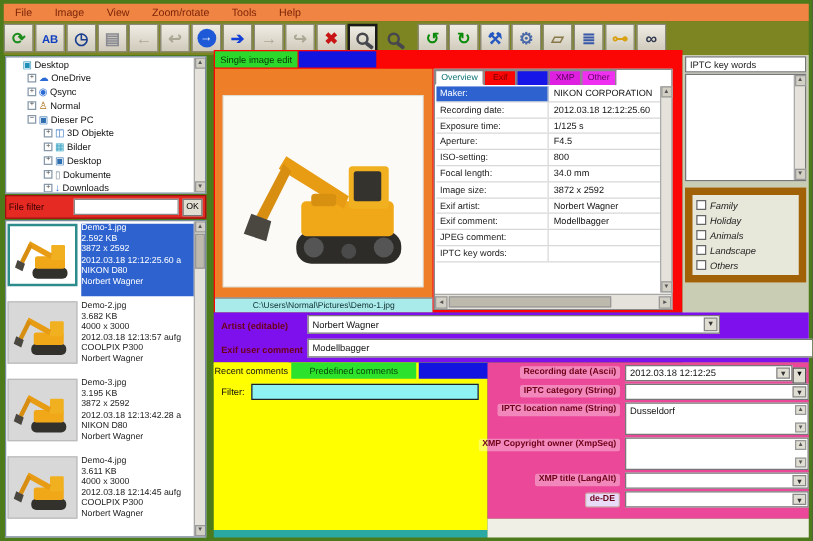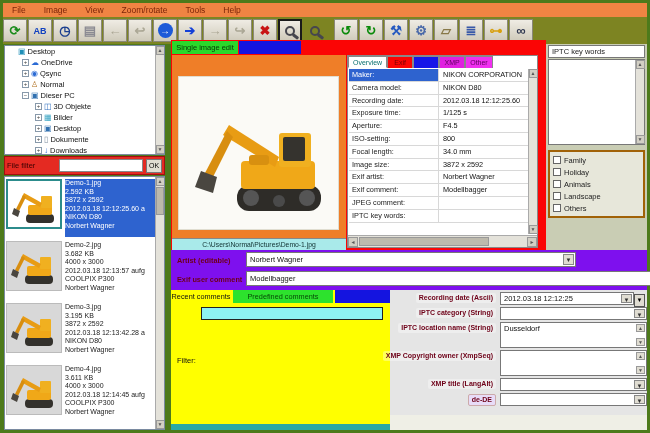--- a/index.html
+++ b/index.html
@@ -80,46 +80,46 @@
         display:flex;justify-content:space-between;align-items:center;}
   .harrow{font-size:5px;color:#555;width:10px;height:10px;background:#d2cfc4;border:1px solid #999;
         text-align:center;line-height:8px;cursor:pointer;}
   #ohthumb{position:absolute;left:11px;top:1px;height:9px;width:130px;background:#bdb9ac;border:1px solid #999;}
 
   
   #rightcol{left:546px;top:44px;width:101px;height:246px;background:#c9cdb4;}
   #kwheader{position:absolute;left:2px;top:1px;width:97px;height:13px;background:#fff;border:1px solid #777;
         font-size:7.5px;line-height:11px;padding-left:3px;color:#222;}
   #kwlist{position:absolute;left:2px;top:15px;width:97px;height:86px;background:#fff;border:1px solid #777;}
-  #kwchecks{position:absolute;left:2px;top:106px;width:97px;padding:2px 0 2px 3px;background:#e7e7da;border:2px solid #a16207;}
+  #kwchecks{position:absolute;left:2px;top:106px;width:97px;padding:2px 0 2px 3px;background:#e7e7da;border:6px solid #a16207;font-style:italic;}
   .kwrow{display:flex;align-items:center;height:12px;cursor:pointer;}
   .kwbox{width:8px;height:8px;background:#fff;border:1px solid #666;margin-right:3px;flex:0 0 auto;}
   .kwlabel{font-size:7.5px;color:#222;}
 
   
   #artiststrip{left:171px;top:250px;width:476px;height:40px;background:#7e10ee;}
   .pl{font-size:7.3px;color:#6e0018;font-weight:bold;}
   .wfield{background:#fff;border:1px solid #777;font-size:7.5px;line-height:13px;padding:0 3px;color:#111;}
   .chev{position:absolute;right:1px;top:1px;width:11px;bottom:1px;background:#e0ddd2;border:1px solid #888;
         font-size:6px;text-align:center;color:#333;line-height:11px;cursor:pointer;}
 
   
   #commentspanel{left:171px;top:290px;width:219px;height:134px;background:#ffff00;}
   .ctab{position:absolute;top:0;height:13px;font-size:7.3px;display:flex;align-items:center;
         justify-content:center;cursor:pointer;}
-  #cfilterlabel{position:absolute;left:6px;top:19px;font-size:7.5px;color:#111;margin-top:47px;}
+  #cfilterlabel{position:absolute;left:6px;top:19px;font-size:7.5px;color:#111;}
   #cfilter{position:absolute;left:30px;top:17px;width:182px;height:13px;background:#8ef2f2;
         border:1px solid #222;font-size:8px;padding:0 2px;}
   #clist{position:absolute;left:4px;top:33px;width:208px;height:92px;background:#f27c3c;border:1px solid #886;
         overflow:hidden;padding:1px 0 0 3px;}
   .citem{font-size:7.5px;line-height:9.6px;color:#8e1c00;cursor:pointer;}
   #tealstrip{left:171px;top:424px;width:219px;height:6px;background:#2aa8a4;}
 
   
-  #fieldspanel{left:390px;top:290px;width:257px;height:125px;background:#e5e5e5;padding-left:24px;}
+  #fieldspanel{left:390px;top:290px;width:257px;height:125px;background:#ec4899;padding-left:24px;}
   .frow{position:absolute;left:0;width:100%;}
   .flab{position:absolute;right:151px;top:1px;font-size:7px;color:#6e0018;font-weight:bold;
         background:rgba(255,255,255,.35);padding:0 3px;border-radius:2px;line-height:10px;white-space:nowrap;}
   .fctrl{position:absolute;left:110px;background:#fff;border:1px solid #777;font-size:7.5px;
         line-height:12px;padding:0 3px;color:#111;}
   .tiny-ud{position:absolute;right:1px;width:9px;font-size:5px;color:#555;text-align:center;
         background:#e0ddd2;border:1px solid #999;line-height:6px;cursor:pointer;}
   #extrabtn{position:absolute;right:2px;top:2px;width:11px;height:13px;background:#e0ddd2;border:1px solid #555;
         font-size:6px;text-align:center;line-height:11px;cursor:pointer;}
   #rbwhite{left:390px;top:415px;width:257px;height:15px;background:#efefe6;}
@@ -383,24 +383,20 @@
         <div class="otab" style="background: rgb(22, 22, 232); color: rgb(0, 0, 160); min-width: 26px;"></div>
         <div class="otab" style="background: rgb(224, 32, 224); color: rgb(96, 0, 96); min-width: 26px;">XMP</div>
         <div class="otab" style="background: rgb(240, 48, 240); color: rgb(96, 0, 96); min-width: 26px;">Other</div>
       </div>
     <div id="otable">
         <div class="orow sel">
           <div class="olabel">Maker:</div>
           <div class="oval">NIKON CORPORATION</div>
         </div>
         <div class="orow">
-          <div class="olabel">Camera model:</div>
-          <div class="oval">NIKON D80</div>
-        </div>
-        <div class="orow">
           <div class="olabel">Recording date:</div>
           <div class="oval">2012.03.18 12:12:25.60</div>
         </div>
         <div class="orow">
           <div class="olabel">Exposure time:</div>
           <div class="oval">1/125 s</div>
         </div>
         <div class="orow">
           <div class="olabel">Aperture:</div>
           <div class="oval">F4.5</div>

